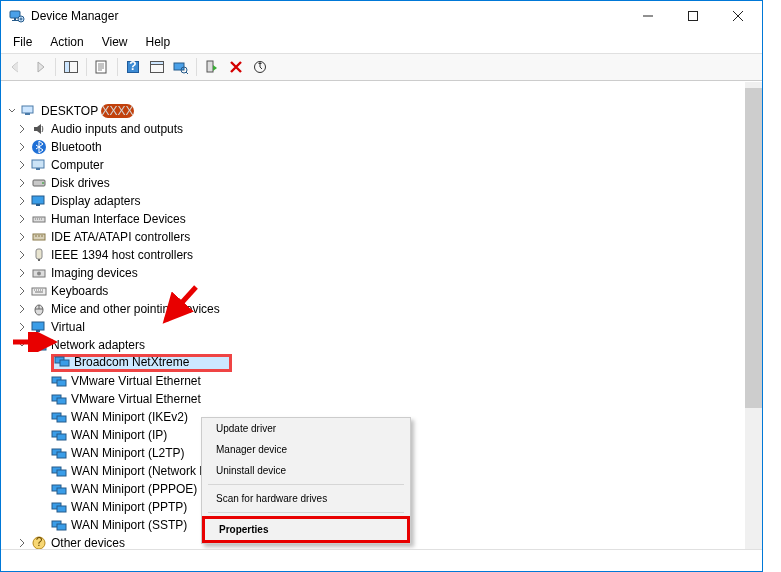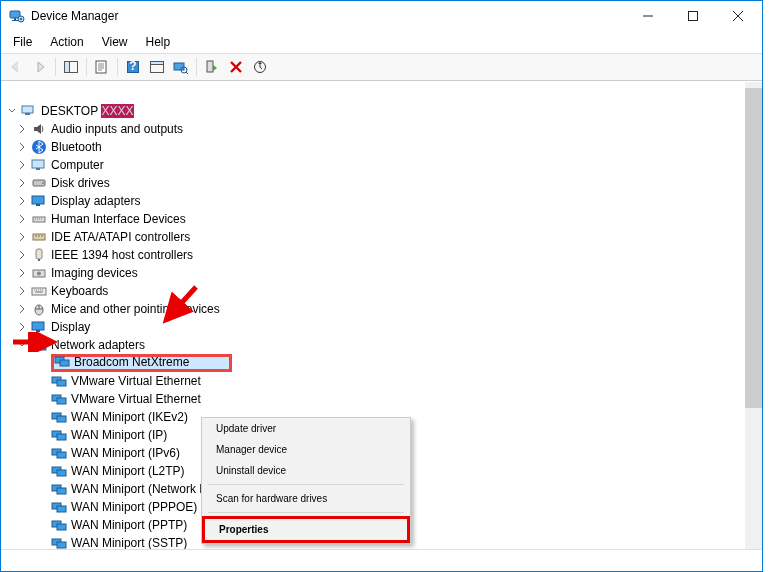--- a/index.html
+++ b/index.html
@@ -148,21 +148,21 @@
             <svg width="10" height="10">
               <path d="M2 3l3 3 3-3" fill="none" stroke="#666"></path>
             </svg>
           </span>
         <span class="ico">
             <svg width="16" height="16">
               <rect x="1" y="3" width="11" height="7" fill="#cde6ff" stroke="#4a7aa8"></rect>
               <rect x="4" y="10" width="5" height="2" fill="#4a7aa8"></rect>
             </svg>
           </span>
-        <span>DESKTOP</span>&nbsp;<span style="background:#be185d;color:#d5d5d5;border-radius:0">XXXX</span>
+        <span>DESKTOP</span>&nbsp;<span style="background:#c2410c;color:#d5d5d5;border-radius:7px">XXXX</span>
       </div>
 
       <div class="node indent1">
         <span class="expander">
             <svg width="10" height="10">
               <path d="M3 1l4 4-4 4" fill="none" stroke="#666"></path>
             </svg>
           </span>
         <span class="ico">
             <svg width="16" height="16">
@@ -317,21 +317,21 @@
             <svg width="10" height="10">
               <path d="M3 1l4 4-4 4" fill="none" stroke="#666"></path>
             </svg>
           </span>
         <span class="ico">
             <svg width="16" height="16">
               <rect x="1" y="3" width="12" height="8" fill="#3a9de8" stroke="#255a8a"></rect>
               <rect x="5" y="11" width="4" height="2" fill="#255a8a"></rect>
             </svg>
           </span>
-        <span>Display</span>
+        <span>Virtual</span>
       </div>
 
       <div class="node indent1">
         <span class="expander">
             <svg width="10" height="10">
               <path d="M2 3l3 3 3-3" fill="none" stroke="#666"></path>
             </svg>
           </span>
         <span class="ico">
             <svg width="16" height="16">
@@ -386,30 +386,20 @@
         </div>
       <div class="node indent2">
           <span class="expander"></span>
           <span class="ico">
             <svg width="16" height="16">
               <rect x="1" y="4" width="9" height="6" fill="#3a9de8" stroke="#255a8a"></rect>
               <rect x="6" y="7" width="9" height="6" fill="#3a9de8" stroke="#255a8a"></rect>
             </svg>
           </span>
           <span>WAN Miniport (IP)</span>
-        </div>
-      <div class="node indent2">
-          <span class="expander"></span>
-          <span class="ico">
-            <svg width="16" height="16">
-              <rect x="1" y="4" width="9" height="6" fill="#3a9de8" stroke="#255a8a"></rect>
-              <rect x="6" y="7" width="9" height="6" fill="#3a9de8" stroke="#255a8a"></rect>
-            </svg>
-          </span>
-          <span>WAN Miniport (IPv6)</span>
         </div>
       <div class="node indent2">
           <span class="expander"></span>
           <span class="ico">
             <svg width="16" height="16">
               <rect x="1" y="4" width="9" height="6" fill="#3a9de8" stroke="#255a8a"></rect>
               <rect x="6" y="7" width="9" height="6" fill="#3a9de8" stroke="#255a8a"></rect>
             </svg>
           </span>
           <span>WAN Miniport (L2TP)</span>

